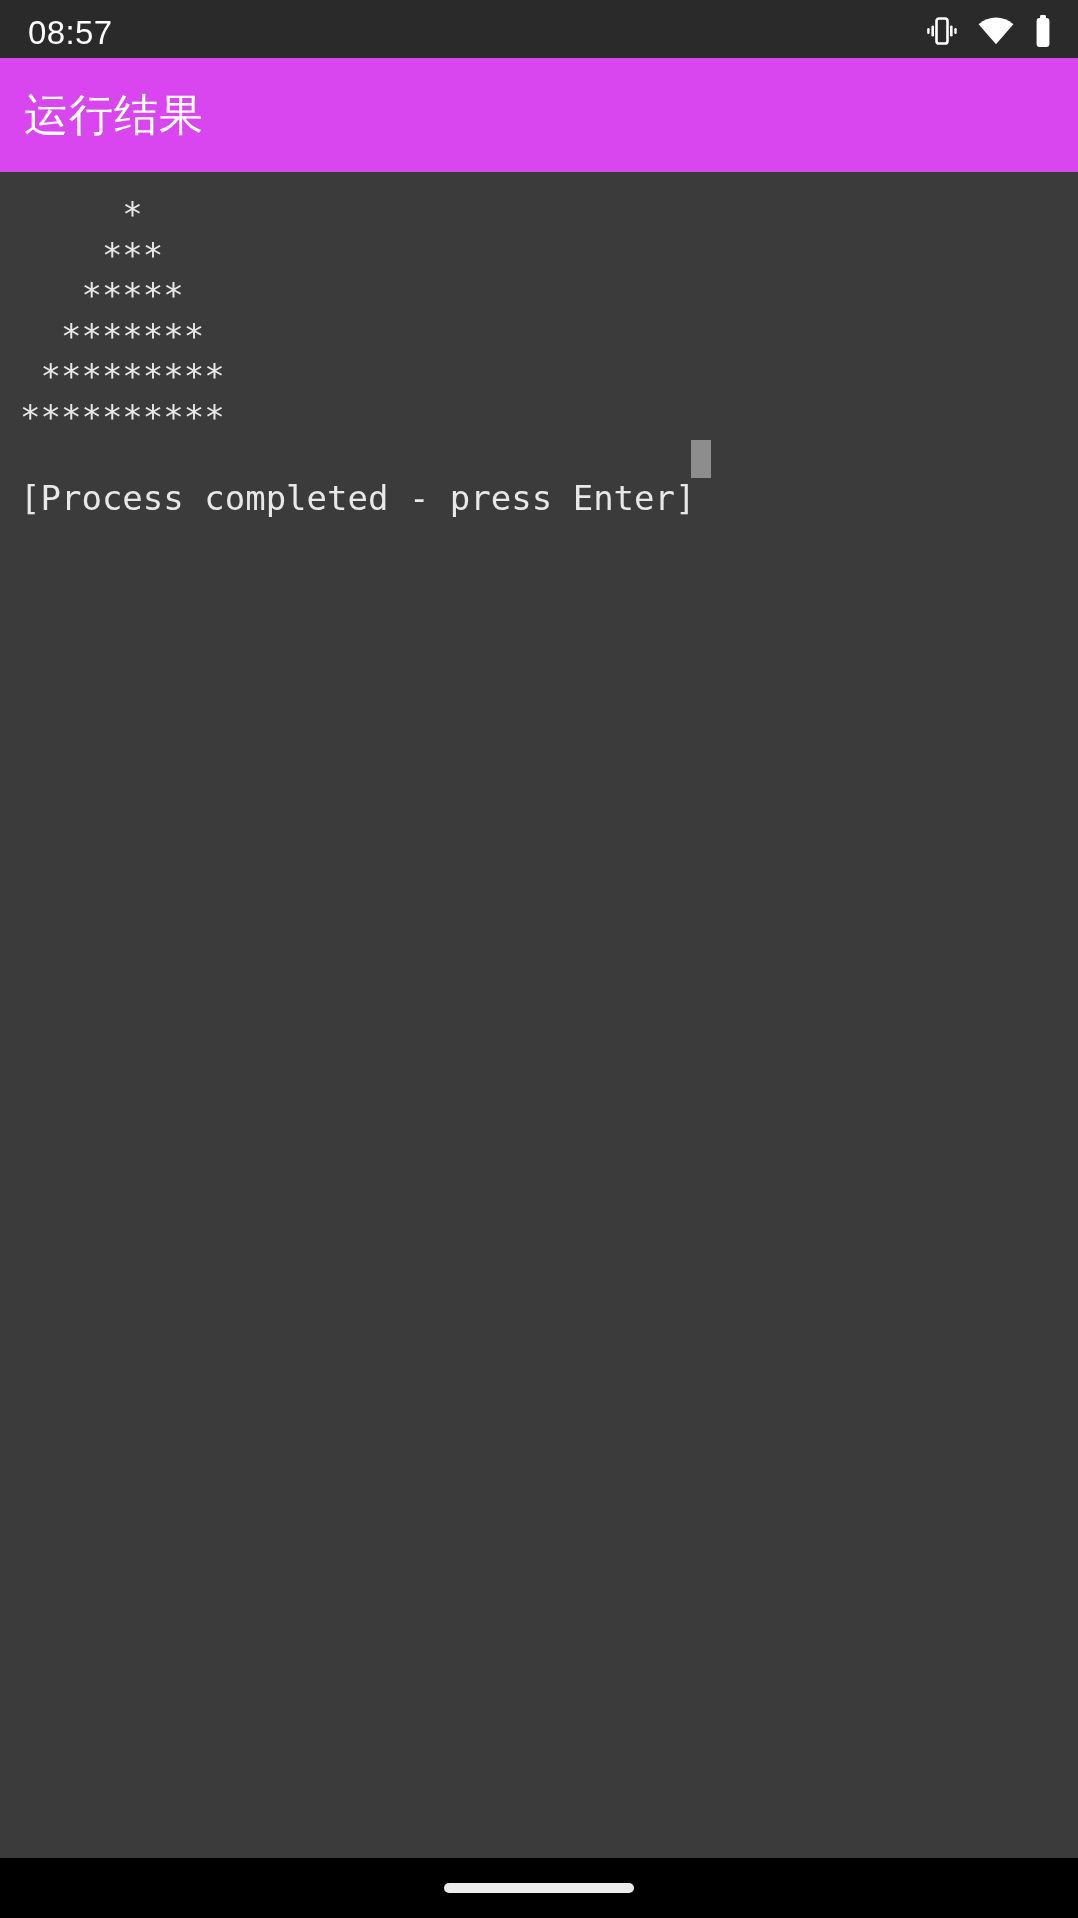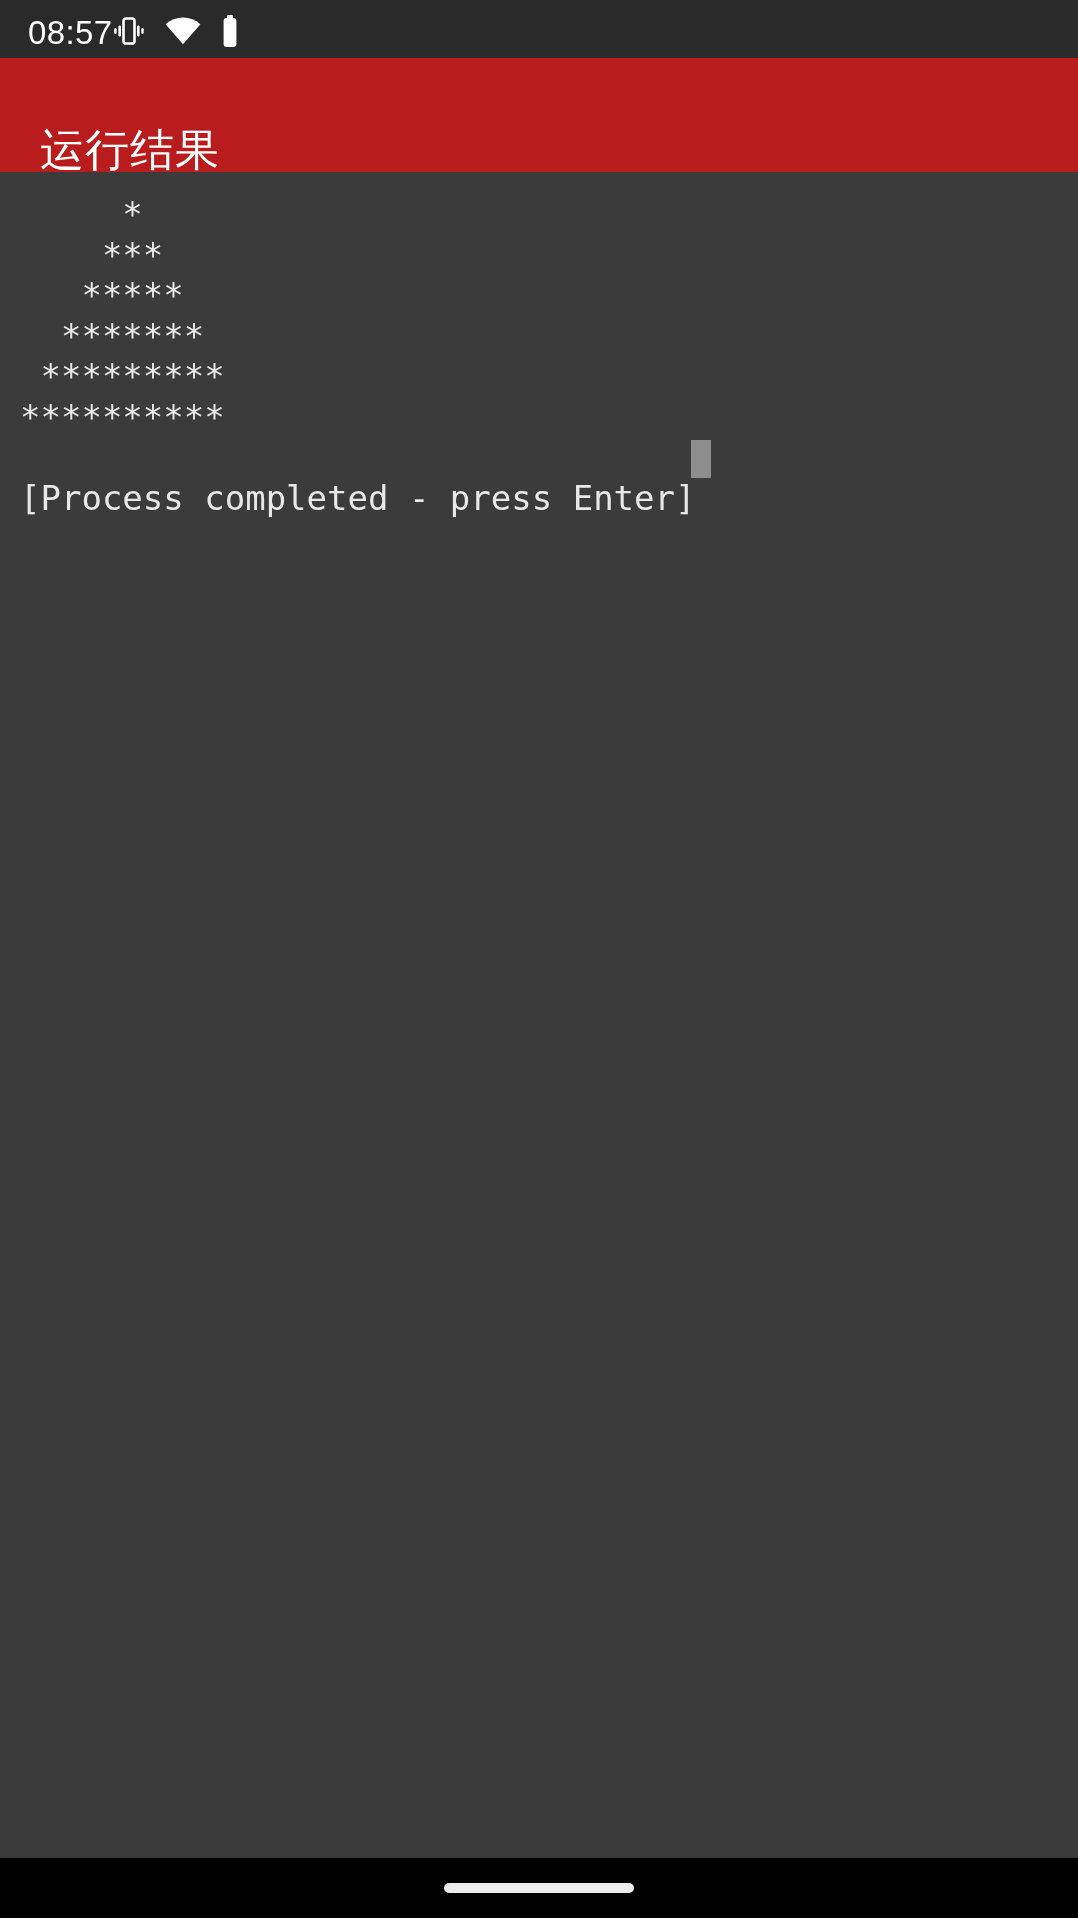--- a/index.html
+++ b/index.html
@@ -21,21 +21,21 @@
     display: flex;
     flex-direction: column;
   }
 
   
   .status-bar {
     height: 58px;
     background: #2a2a2a;
     display: flex;
     align-items: center;
-    justify-content: flex-start;
+    justify-content: space-between;
     padding: 4px 26px 0 28px;
     box-sizing: border-box;
     flex: none;
   }
   .status-clock {
     color: #ffffff;
     font-size: 33px;
     font-family: "Liberation Sans", sans-serif;
     letter-spacing: 0.4px;
     line-height: 1;
@@ -44,24 +44,24 @@
   .status-icons {
     display: flex;
     align-items: center;
     gap: 20px;
   }
   .status-icons svg { display: block; }
 
   
   .app-bar {
     height: 114px;
-    background: #b91c1c;
+    background: #d946ef;
     display: flex;
-    align-items: flex-end;
-    padding: 0 0 0 40px;
+    align-items: center;
+    padding: 0 0 0 24px;
     box-sizing: border-box;
     flex: none;
   }
   .app-title {
     color: #ffffff;
     font-size: 44px;
     line-height: 1;
     font-family: "Liberation Sans", sans-serif;
     letter-spacing: 1px;
   }

